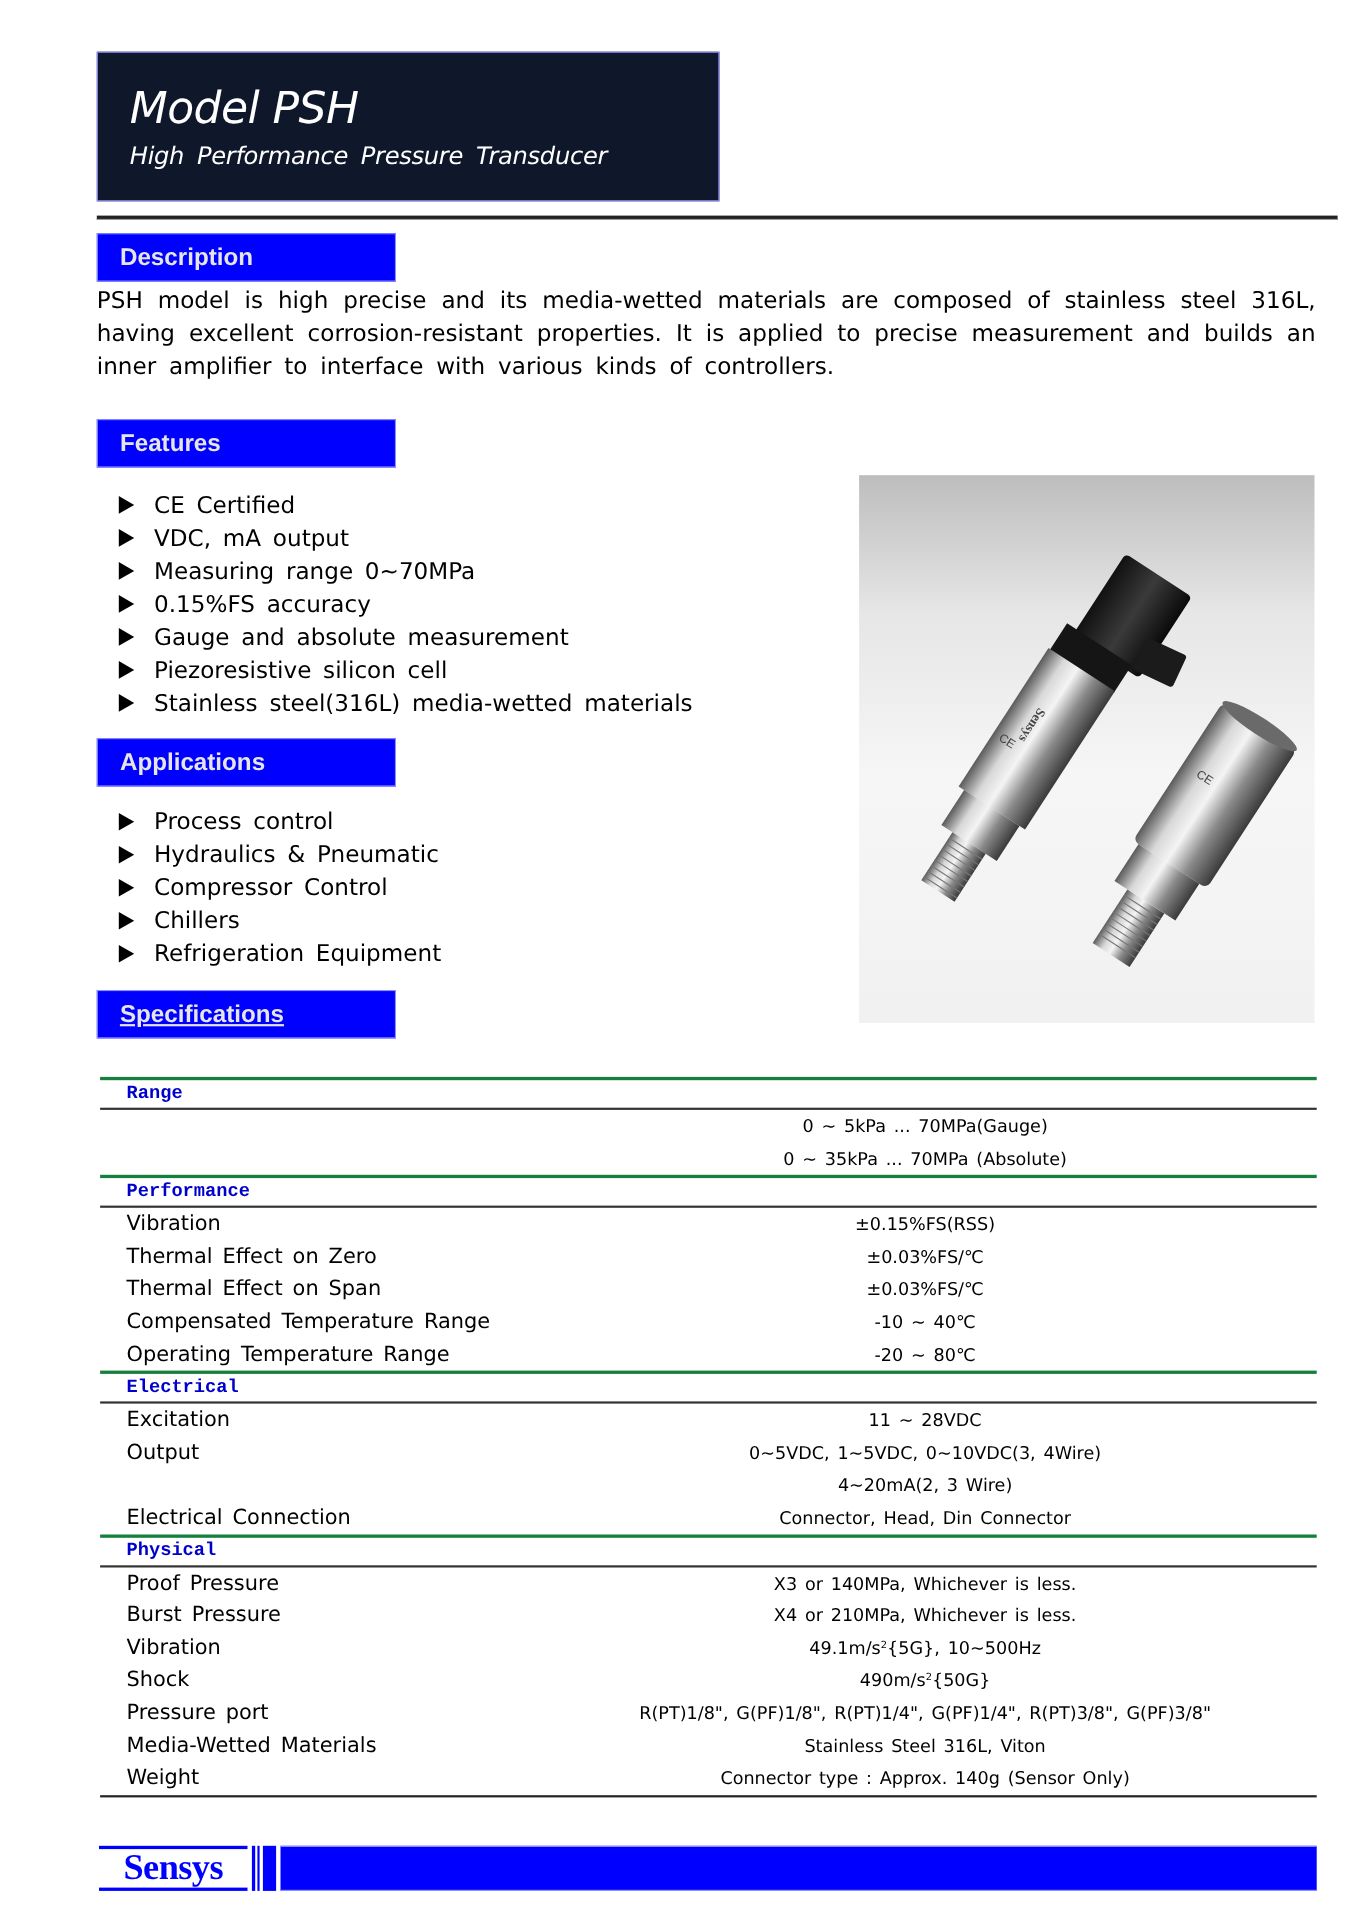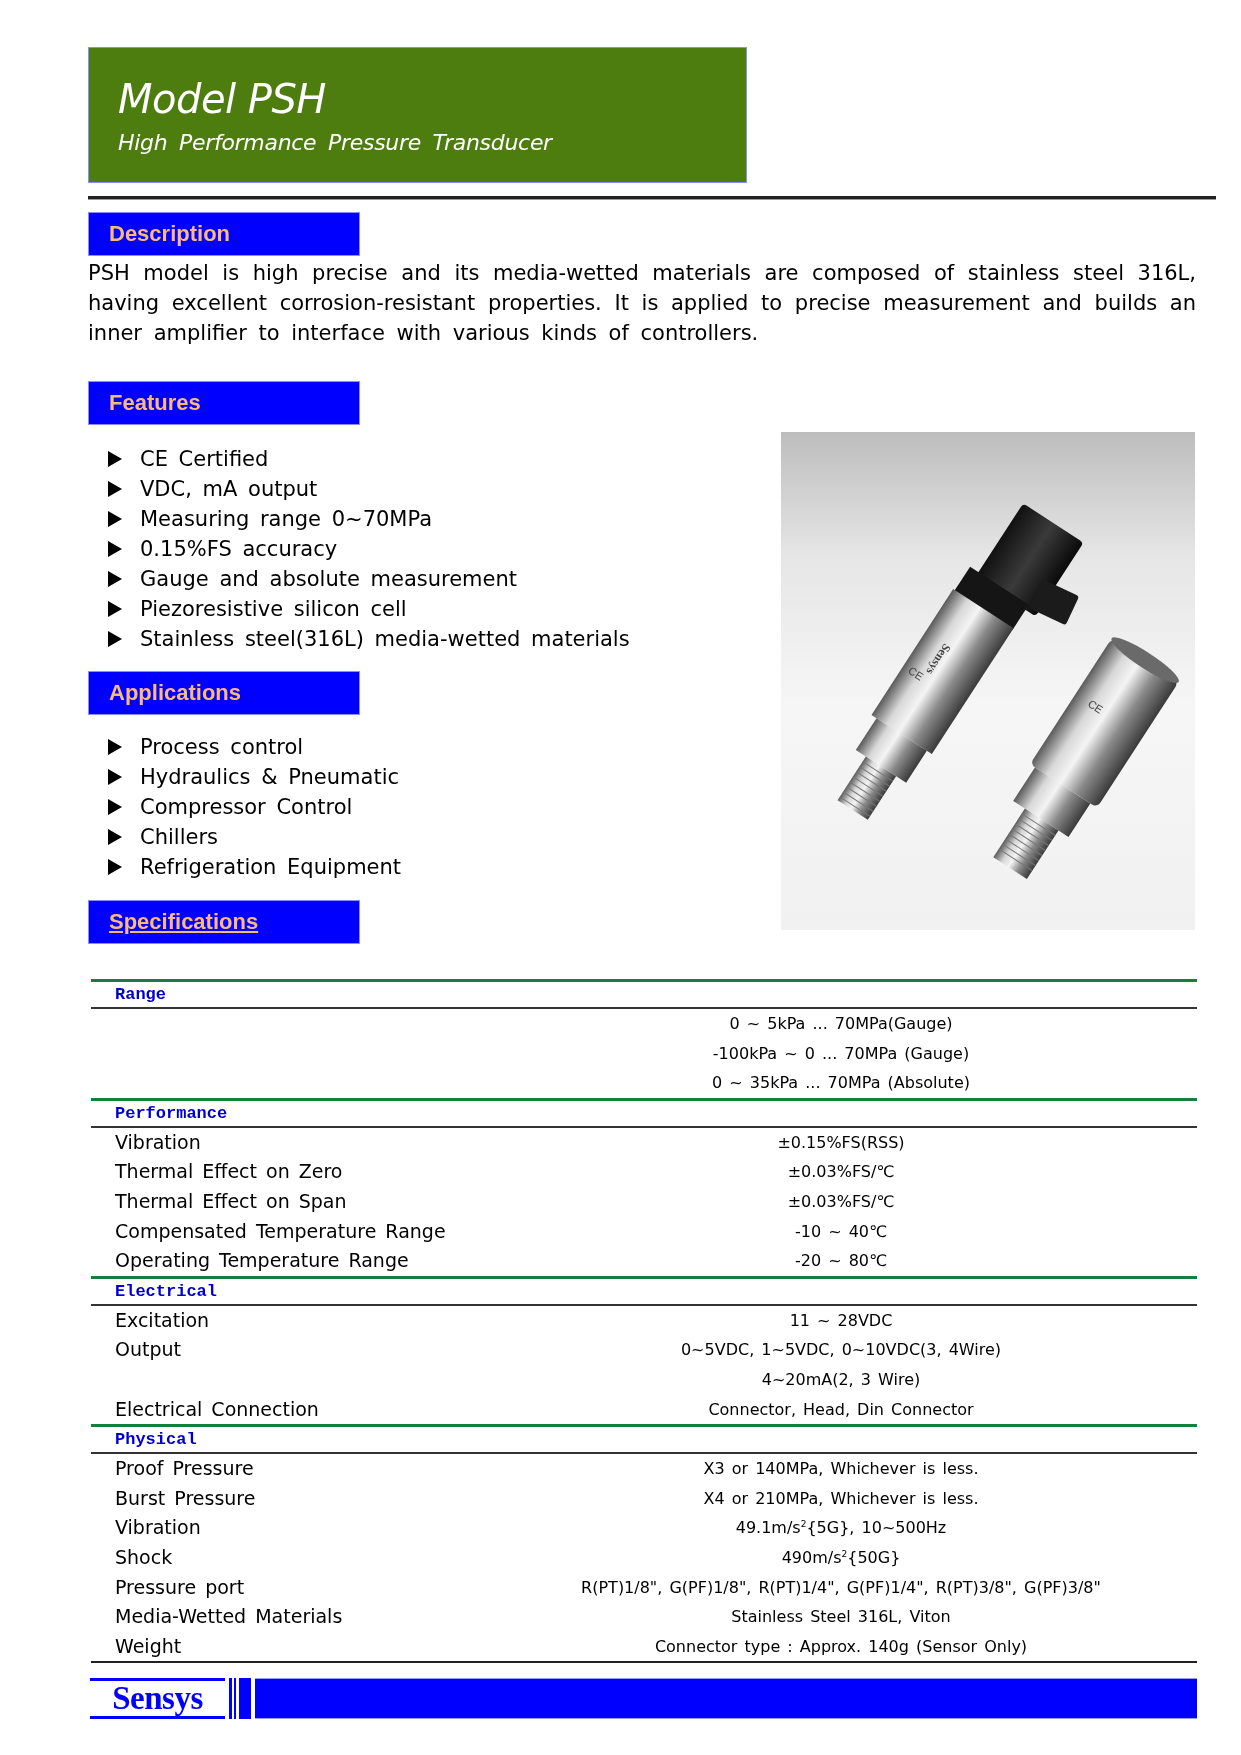--- a/index.html
+++ b/index.html
@@ -1,22 +1,22 @@
 <!DOCTYPE html>
 <html><head>
 <meta charset="utf-8">
 <style>
   html,body{margin:0;padding:0;background:#fff;}
   body{width:1241px;height:1755px;position:relative;overflow:hidden;font-family:"DejaVu Sans","Liberation Sans",sans-serif;color:#000;}
   .abs{position:absolute;}
-  .title-box{left:88px;top:47px;width:659px;height:136px;background:#4d7c0f;border:1px solid #8c8cff;box-sizing:border-box;}
+  .title-box{left:88px;top:47px;width:566px;height:136px;background:#0f172a;border:1px solid #8c8cff;box-sizing:border-box;}
   .title-main{position:absolute;left:29px;top:28px;font-size:40px;font-style:italic;color:#fff;letter-spacing:-0.5px;font-family:"DejaVu Sans",sans-serif;}
   .title-sub{position:absolute;left:29px;top:82px;font-size:22px;font-style:italic;color:#fff;word-spacing:5px;letter-spacing:-0.3px;}
   .hr-top{left:88px;top:196px;width:1128px;height:3px;background:#222;border-bottom:1px solid #999;}
-  .sec-box{left:88px;width:272px;height:44px;background:#0000ff;border:1px solid #8c8cff;box-sizing:border-box;color:#fdba74;font-size:22px;font-weight:bold;line-height:42px;padding-left:20px;font-family:"Liberation Sans",sans-serif;}
+  .sec-box{left:88px;width:272px;height:44px;background:#0000ff;border:1px solid #8c8cff;box-sizing:border-box;color:#e5e5e5;font-size:22px;font-weight:bold;line-height:42px;padding-left:20px;font-family:"Liberation Sans",sans-serif;}
   .desc{left:88px;top:258px;width:1108px;font-size:21px;line-height:30px;text-align:justify;word-spacing:5px;}
   ul.bullets{list-style:none;margin:16px;padding:0;left:90px;font-size:21px;line-height:30px;}
   ul.bullets li{display:flex;align-items:center;white-space:nowrap;word-spacing:4px;}
   .tri{display:inline-block;width:0;height:0;border-top:8px solid transparent;border-bottom:8px solid transparent;border-left:14px solid #000;margin-right:18px;margin-left:2px;}
   .photo{left:781px;top:432px;width:414px;height:498px;background:linear-gradient(180deg,#bdbdbd 0%,#e6e6e6 25%,#f6f6f6 55%,#f1f1f1 100%);overflow:hidden;}
   .spec-table{left:91px;top:979px;width:1106px;}
   .spec-section{border-top:3px solid #15803d;border-bottom:2px solid #333;height:25px;line-height:25px;color:#0000cc;font-weight:bold;font-size:17px;padding-left:24px;font-family:Liberation Mono, monospace;}
   .spec-row{display:flex;height:29.6px;line-height:29.6px;font-size:19px;}
   .spec-label{width:450px;padding-left:24px;box-sizing:border-box;white-space:nowrap;word-spacing:3px;}
   .spec-value{width:600px;text-align:center;font-size:16px;white-space:nowrap;word-spacing:2px;}
@@ -160,24 +160,20 @@
 
 <div class="abs spec-table">
 
   <div class="spec-section">Range</div>
   <div class="spec-row">
       <div class="spec-label"></div>
       <div class="spec-value">0 ~ 5kPa ... 70MPa(Gauge)</div>
     </div>
   <div class="spec-row">
       <div class="spec-label"></div>
-      <div class="spec-value">-100kPa ~ 0 ... 70MPa (Gauge)</div>
-    </div>
-  <div class="spec-row">
-      <div class="spec-label"></div>
       <div class="spec-value">0 ~ 35kPa ... 70MPa (Absolute)</div>
     </div>
 
   <div class="spec-section">Performance</div>
   <div class="spec-row">
       <div class="spec-label">Vibration</div>
       <div class="spec-value">±0.15%FS(RSS)</div>
     </div>
   <div class="spec-row">
       <div class="spec-label">Thermal Effect on Zero</div>

